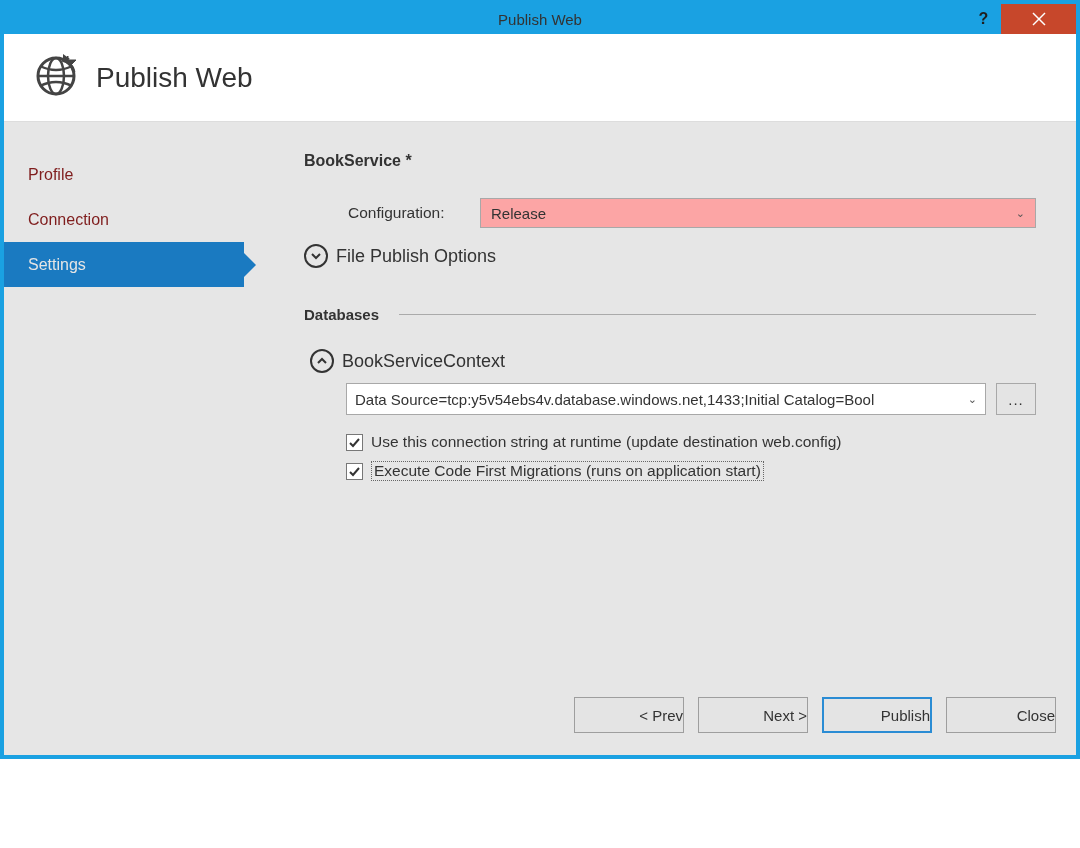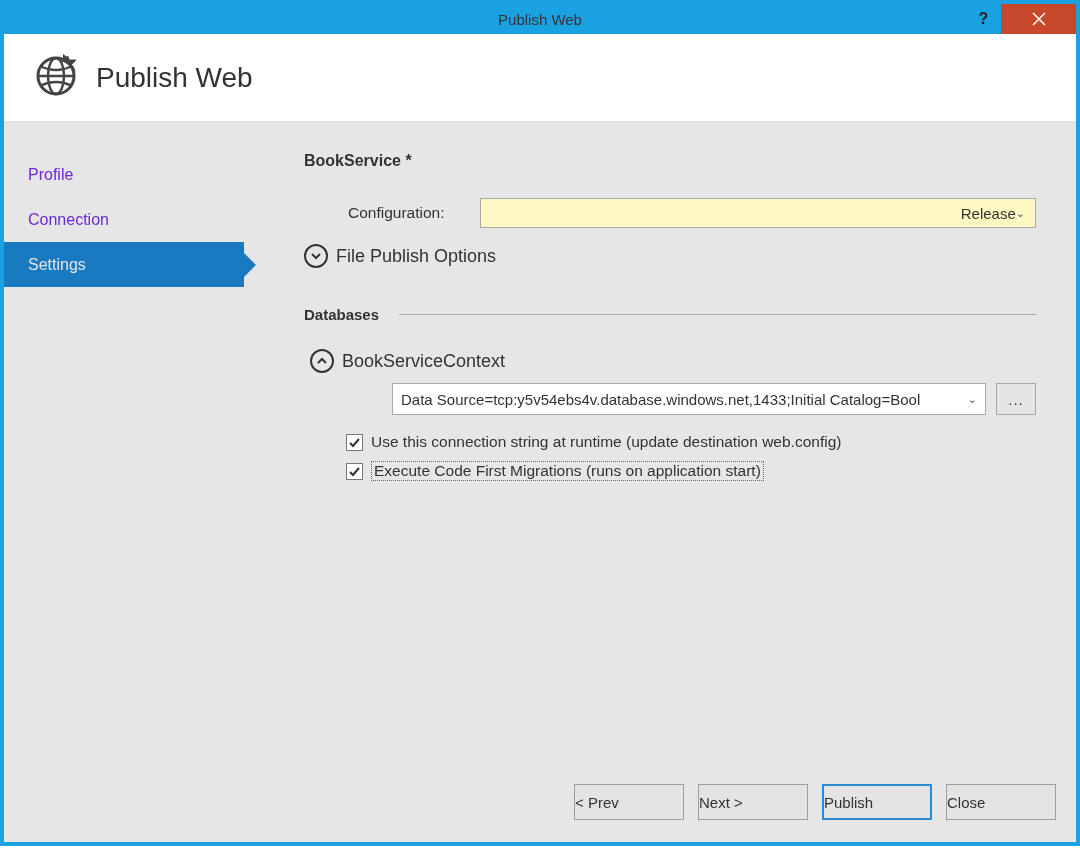--- a/index.html
+++ b/index.html
@@ -1,20 +1,20 @@
 <!DOCTYPE html>
 <html><head>
 <meta charset="utf-8">
 <style>
   * { box-sizing: border-box; }
   html, body { margin:0; padding:0; font-family: "Segoe UI", Arial, sans-serif; font-size:14.5px; color:#333; }
   body { background:#fff; }
 
   .window {
-    width:1080px; height:846px;
+    width:1080px; height:759px;
     border:4px solid #1aa1e2;
     display:flex; flex-direction:column;
     background:#e6e6e6;
     position:relative;
   }
 
   
   .titlebar {
     height:30px; background:#1aa1e2;
     display:flex; align-items:center; justify-content:center;
@@ -41,42 +41,42 @@
   .header h1 { margin:0; font-weight:300; font-size:28px; color:#333; }
 
   
   .body { flex:1 1 auto; display:flex; overflow:hidden; }
 
   .sidebar {
     width:240px; flex:0 0 240px; padding-top:30px;
   }
   .nav-item {
     height:45px; display:flex; align-items:center; padding:0 24px;
-    color:#6d28d9; cursor:pointer; position:relative; font-size:16px;
+    color:#7f1d1d; cursor:pointer; position:relative; font-size:16px;
   }
   .nav-item.active {
     background:#1a7ac1; color:#e5e5e5;
   }
   .nav-item.active::after {
     content:""; position:absolute; right:-12px; top:50%; transform:translateY(-50%);
     width:0; height:0; border-top:12px solid transparent; border-bottom:12px solid transparent;
     border-left:12px solid #1a7ac1;
   }
 
   .content {
     flex:1; padding:30px 40px 20px 60px; display:flex; flex-direction:column;
   }
   .profile-title { font-weight:700; font-size:16px; margin-bottom:28px; }
 
   .row { display:flex; align-items:center; margin-bottom:16px; gap:12px;margin-left:44px; }
   .label { width:120px; font-size:15.5px; color:#333; }
 
   .select {
-    flex:1; height:30px; background:#fef9c3; border:1px solid #a8a8a8;
-    display:flex; align-items:center; padding:0 10px; justify-content:flex-end;
+    flex:1; height:30px; background:#fca5a5; border:1px solid #a8a8a8;
+    display:flex; align-items:center; padding:0 10px; justify-content:space-between;
     font-size:15px;
   }
   .select .chev { font-size:11px; color:#555; }
 
   .expander-row { display:flex; align-items:center; gap:8px; margin-bottom:28px; }
   .expander-btn {
     width:24px; height:24px; border:2px solid #333; border-radius:50%;
     display:flex; align-items:center; justify-content:center;
     font-size:13px; cursor:pointer; background:#e6e6e6;
   }
@@ -87,21 +87,21 @@
   .section-title .line { flex:1; height:1px; background:#aaa; }
 
   .db-block { padding-left:6px; }
   .db-header { display:flex; align-items:center; gap:8px; margin-bottom:10px; }
   .db-body { padding-left:36px; }
 
   .cs-row { display:flex; align-items:center; gap:10px; margin-bottom:18px; }
   .cs-input {
     flex:1; height:32px; background:#fff; border:1px solid #a8a8a8;
     display:flex; align-items:center; padding:0 8px; font-size:15px;
-    justify-content:space-between; overflow:hidden; white-space:nowrap;margin-left:46px;
+    justify-content:space-between; overflow:hidden; white-space:nowrap;
   }
   .cs-input .txt { overflow:hidden; text-overflow:clip; flex:1; }
   .cs-input .chev { font-size:11px; color:#555; margin-left:8px; }
   .ellipsis-btn {
     width:40px; height:32px; background:#e4e4e4; border:1px solid #a8a8a8;
     display:flex; align-items:center; justify-content:center; font-size:15px;
     cursor:pointer; letter-spacing:1px;
   }
 
   .chk-row { display:flex; align-items:center; gap:8px; margin:10px 0; font-size:15.5px; }
@@ -113,21 +113,21 @@
   .chk svg { display:block; }
   .focus-rect { border:1px dotted #666; padding:0 2px;text-align:center; }
 
   
   .footer {
     flex:0 0 auto; padding:14px 20px 22px 20px; display:flex;
     justify-content:flex-end; gap:14px;
   }
   .btn {
     min-width:110px; height:36px; background:#e4e4e4; border:1px solid #9e9e9e;
-    display:flex; align-items:center; justify-content:flex-start; font-size:15px;
+    display:flex; align-items:center; justify-content:flex-end; font-size:15px;
     cursor:pointer;
   }
   .btn.primary { border:2px solid #2a8cd4; }
 </style>
 </head>
 <body>
 
 <div class="window">
 
   <div class="titlebar">

